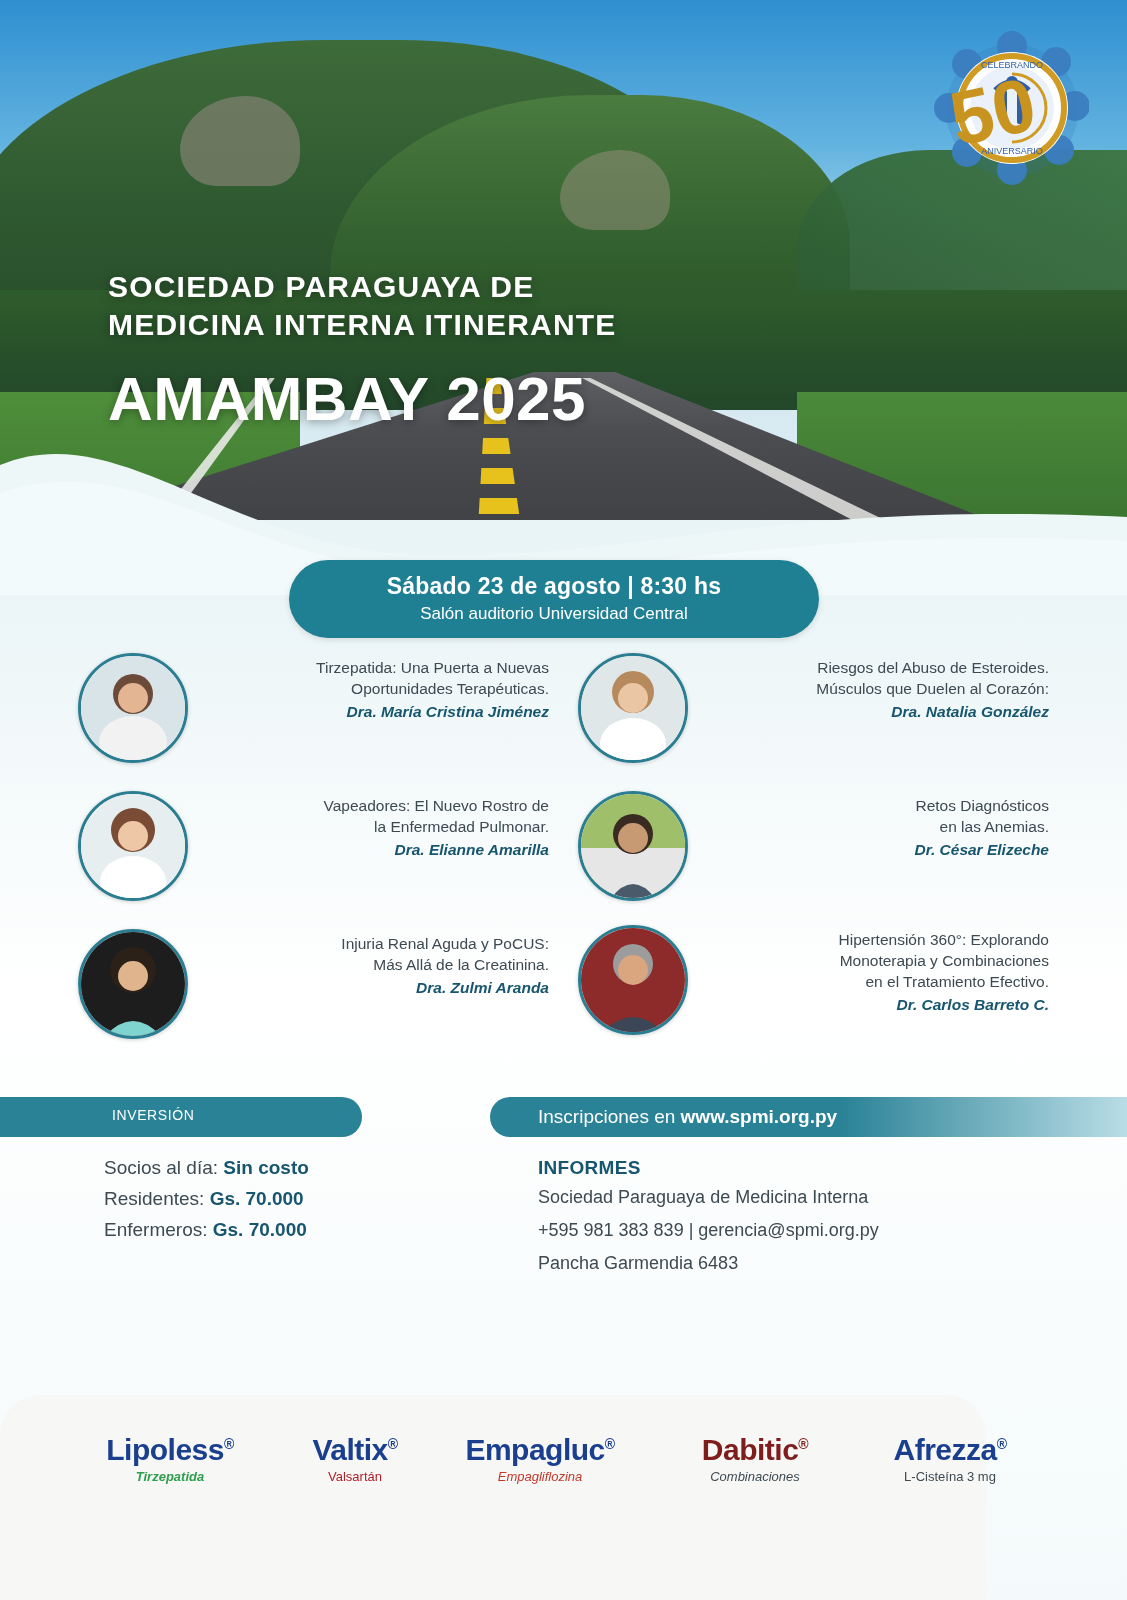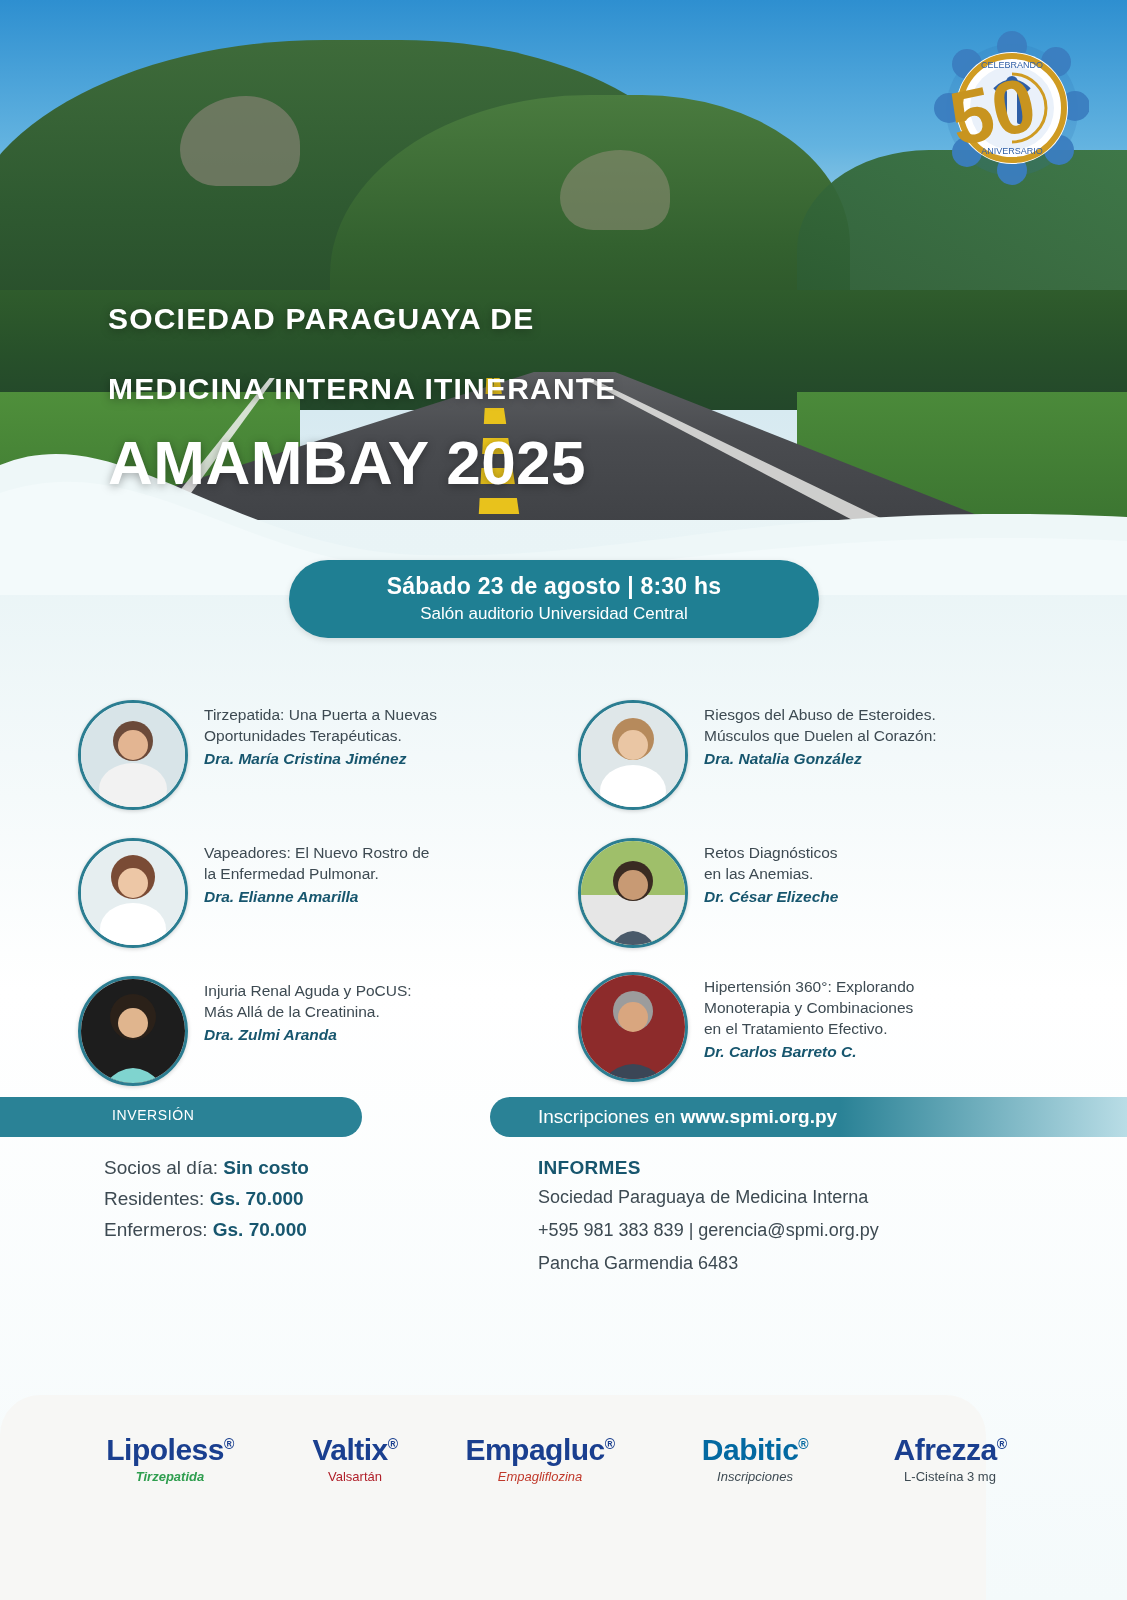--- a/index.html
+++ b/index.html
@@ -35,35 +35,35 @@
     background:repeating-linear-gradient(180deg,#e8c21c 0 16px,transparent 16px 30px);
     clip-path:polygon(53% 0%,58% 0%,76% 100%,52% 100%);}
   .hero .edgeL{position:absolute;left:150px;top:378px;width:260px;height:150px;background:#f0f0ee;clip-path:polygon(46% 0%,48% 0%,6% 100%,0% 100%);opacity:.85;}
   .hero .edgeR{position:absolute;left:540px;top:378px;width:420px;height:150px;background:#f0f0ee;clip-path:polygon(10% 0%,12% 0%,86% 100%,78% 100%);opacity:.8;}
   
   .hero-wave{position:absolute;left:0;top:405px;width:1127px;height:190px;pointer-events:none;}
   .curve-right{position:absolute;right:0;top:330px;width:260px;height:200px;}
 
   .hero-title{position:absolute;left:108px;top:268px;z-index:6;color:#ffffff;
     text-shadow:0 2px 10px rgba(0,0,0,.35);}
-  .hero-title .l1,.hero-title .l2{font-size:30px;font-weight:bold;letter-spacing:1.2px;line-height:38px;margin-top:32px;}
+  .hero-title .l1,.hero-title .l2{font-size:30px;font-weight:bold;letter-spacing:1.2px;line-height:38px;}
   .hero-title .big{font-size:62px;font-weight:bold;letter-spacing:0.5px;line-height:70px;margin-top:20px;}
 
   
   .anniv{position:absolute;right:38px;top:28px;width:180px;height:170px;z-index:7;}
 
   
   .date-banner{position:absolute;left:289px;top:560px;width:530px;height:78px;
     background:#1f7f93;border-radius:40px;color:#fff;text-align:center;z-index:5;
     box-shadow:0 2px 6px rgba(0,0,0,.12);}
   .date-banner .d1{font-size:23px;font-weight:bold;margin-top:13px;letter-spacing:.2px;}
   .date-banner .d2{font-size:17px;margin-top:4px;}
 
   
-  .speakers{position:absolute;left:78px;top:700px;width:980px;height:400px;}
+  .speakers{position:absolute;left:78px;top:653px;width:980px;height:400px;text-align:right;}
   .spk{position:absolute;width:480px;height:124px;}
   .spk .ph{position:absolute;left:0;top:0;width:104px;height:104px;border-radius:50%;
     border:3px solid #2b7d91;overflow:hidden;box-shadow:0 1px 4px rgba(0,0,0,.18);}
   .spk .txt{position:absolute;left:126px;top:4px;width:345px;}
   .spk .t{font-size:15.5px;color:#3d4a52;line-height:21px;}
   .spk .n{font-size:15.5px;font-weight:bold;font-style:italic;color:#17566e;margin-top:4px;}
 
   
   .inv-tab{position:absolute;left:0;top:1097px;width:362px;height:40px;background:#2a8296;
     border-radius:0 20px 20px 0;color:#fff;}
@@ -304,22 +304,22 @@
         <div class="bn" style="color:#1a3f8f"><span>Valtix</span><sup>®</sup></div>
         <div class="bs" style="color:#b0202a">Valsartán</div>
       </div>
 
       <div class="brand" style="left:370px;top:18px;width:220px">
         <div class="bn" style="color:#1a3f8f"><span>Empagluc</span><sup>®</sup></div>
         <div class="bs" style="color:#c0392b;font-style:italic">Empagliflozina</div>
       </div>
 
       <div class="brand" style="left:600px;top:18px;width:190px">
-        <div class="bn" style="color:#0369a1"><span>Dabitic</span><sup>®</sup></div>
-        <div class="bs" style="color:#3d4a52;font-style:italic">Inscripciones</div>
+        <div class="bn" style="color:#7f1d1d"><span>Dabitic</span><sup>®</sup></div>
+        <div class="bs" style="color:#3d4a52;font-style:italic">Combinaciones</div>
       </div>
 
       <div class="brand" style="left:790px;top:18px;width:200px">
         <div class="bn" style="color:#1a3f8f"><span>Afrezza</span><sup>®</sup></div>
         <div class="bs" style="color:#3d4a52">L-Cisteína 3 mg</div>
       </div>
     </div>
   </div>
 
   <div class="footlogos">

